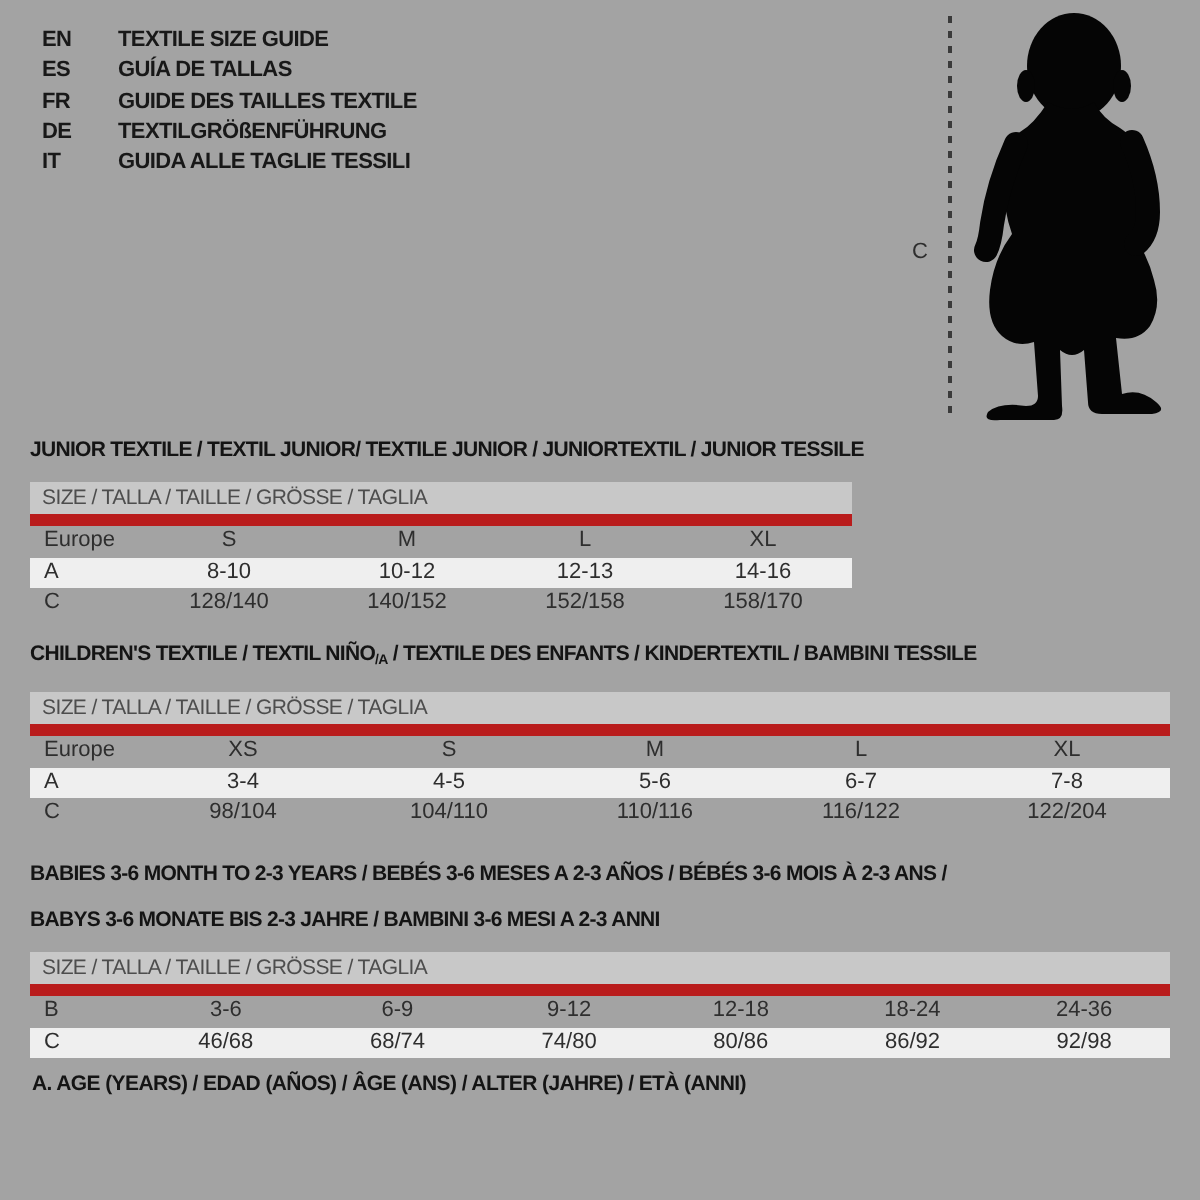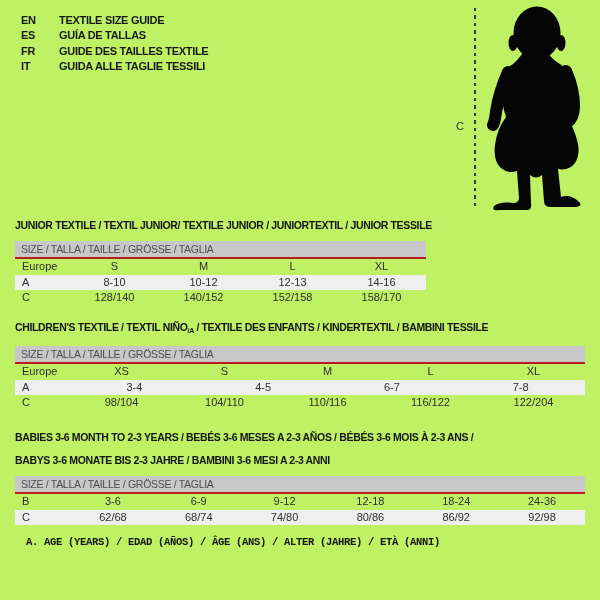--- a/index.html
+++ b/index.html
@@ -1,64 +1,68 @@
 <!DOCTYPE html>
 <html><head>
 <meta charset="utf-8">
 <style>
   html,body{margin:0;padding:0;background:#fff;}
-  .page{position:relative;width:600px;height:600px;background:#bef264;overflow:hidden;
+  .page{position:relative;width:600px;height:600px;background:#a3a3a3;overflow:hidden;
         font-family:"Liberation Sans",sans-serif;color:#3a3a3a;}
 
   
   .lang-list{position:absolute;left:21px;top:13px;}
   .lang-row{display:flex;height:15.3px;line-height:15.3px;
             font-weight:bold;font-size:11px;letter-spacing:-0.3px;color:#181818;}
   .lang-code{width:38px;}
 
   
   .measure-line{position:absolute;left:474px;top:8px;width:2px;height:201px;
     background:repeating-linear-gradient(to bottom,#3a3a3a 0 3.5px,transparent 3.5px 7.5px);}
   .c-label{position:absolute;left:456px;top:120px;font-size:11px;color:#2e2e2e;}
   .baby-svg{position:absolute;left:480px;top:5px;}
 
   
   .tbl{position:absolute;left:15px;}
   .tbl-title{font-weight:bold;font-size:10.5px;line-height:15.5px;letter-spacing:-0.35px;
              color:#141414;margin-bottom:7.5px;white-space:nowrap;}
   .tbl-title sub{font-size:7px;vertical-align:-2px;}
-  .size-bar{height:16px;line-height:16px;background:#c8c8c8;border-bottom:2px solid #b91c1c;
+  .size-bar{height:16px;line-height:16px;background:#c8c8c8;border-bottom:6px solid #b91c1c;
             color:#4d4d4d;font-size:10.5px;letter-spacing:-0.3px;padding-left:6px;}
   .t-row{display:flex;height:15.5px;line-height:15.5px;font-size:11px;color:#2e2e2e;align-items:center;}
   .t-row.shaded{background:#efefef;}
   .t-label{width:55px;padding-left:7px;box-sizing:border-box;}
   .t-cell{flex:1;text-align:center;}
 
   
-  .footnotes{position:absolute;left:26px;top:533px;font-family:Liberation Mono, monospace;}
+  .footnotes{position:absolute;left:16px;top:533px;}
   .foot-row{height:18.6px;line-height:18.6px;font-weight:bold;font-size:10.5px;
             letter-spacing:-0.3px;color:#141414;white-space:nowrap;}
 </style>
 </head>
 <body>
 
 <div class="page">
 
   <div class="lang-list" id="lang-list">
       <div class="lang-row">
         <span class="lang-code">EN</span>
         <span class="lang-name">TEXTILE SIZE GUIDE</span>
       </div>
       <div class="lang-row">
         <span class="lang-code">ES</span>
         <span class="lang-name">GUÍA DE TALLAS</span>
       </div>
       <div class="lang-row">
         <span class="lang-code">FR</span>
         <span class="lang-name">GUIDE DES TAILLES TEXTILE</span>
+      </div>
+      <div class="lang-row">
+        <span class="lang-code">DE</span>
+        <span class="lang-name">TEXTILGRÖßENFÜHRUNG</span>
       </div>
       <div class="lang-row">
         <span class="lang-code">IT</span>
         <span class="lang-name">GUIDA ALLE TAGLIE TESSILI</span>
       </div>
     </div>
 
   <div class="measure-line"></div>
   <span class="c-label">C</span>
 
@@ -138,20 +142,21 @@
           <span class="t-cell">XS</span>
           <span class="t-cell">S</span>
           <span class="t-cell">M</span>
           <span class="t-cell">L</span>
           <span class="t-cell">XL</span>
         </div>
         <div class="t-row shaded">
           <span class="t-label">A</span>
           <span class="t-cell">3-4</span>
           <span class="t-cell">4-5</span>
+          <span class="t-cell">5-6</span>
           <span class="t-cell">6-7</span>
           <span class="t-cell">7-8</span>
         </div>
         <div class="t-row">
           <span class="t-label">C</span>
           <span class="t-cell">98/104</span>
           <span class="t-cell">104/110</span>
           <span class="t-cell">110/116</span>
           <span class="t-cell">116/122</span>
           <span class="t-cell">122/204</span>
@@ -165,21 +170,21 @@
           <span class="t-label">B</span>
           <span class="t-cell">3-6</span>
           <span class="t-cell">6-9</span>
           <span class="t-cell">9-12</span>
           <span class="t-cell">12-18</span>
           <span class="t-cell">18-24</span>
           <span class="t-cell">24-36</span>
         </div>
         <div class="t-row shaded">
           <span class="t-label">C</span>
-          <span class="t-cell">62/68</span>
+          <span class="t-cell">46/68</span>
           <span class="t-cell">68/74</span>
           <span class="t-cell">74/80</span>
           <span class="t-cell">80/86</span>
           <span class="t-cell">86/92</span>
           <span class="t-cell">92/98</span>
         </div>
       </div>
     </div>
 
   <div class="footnotes" id="footnotes">

